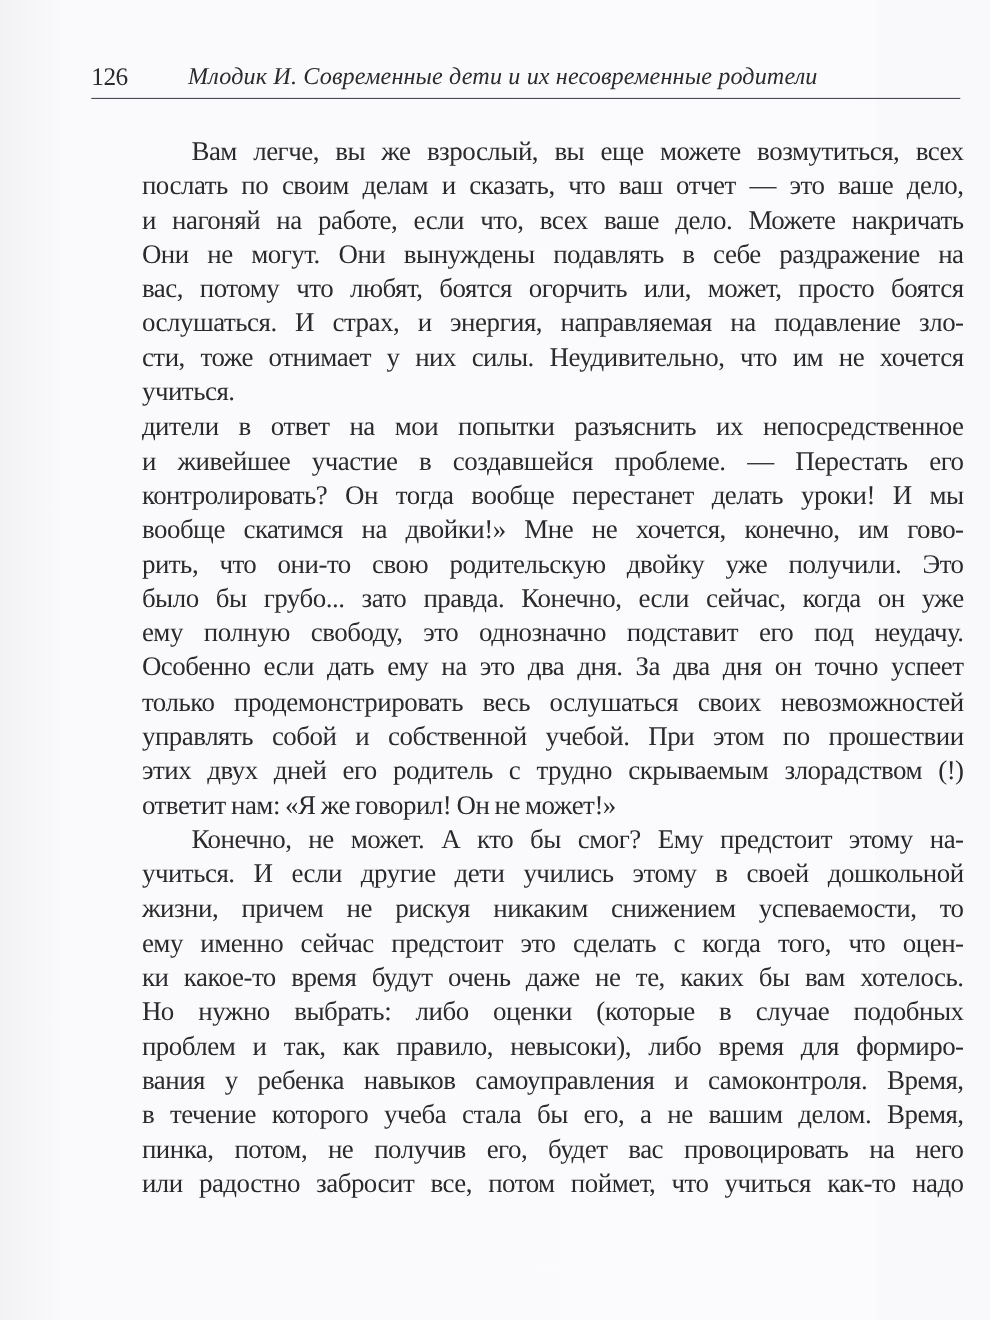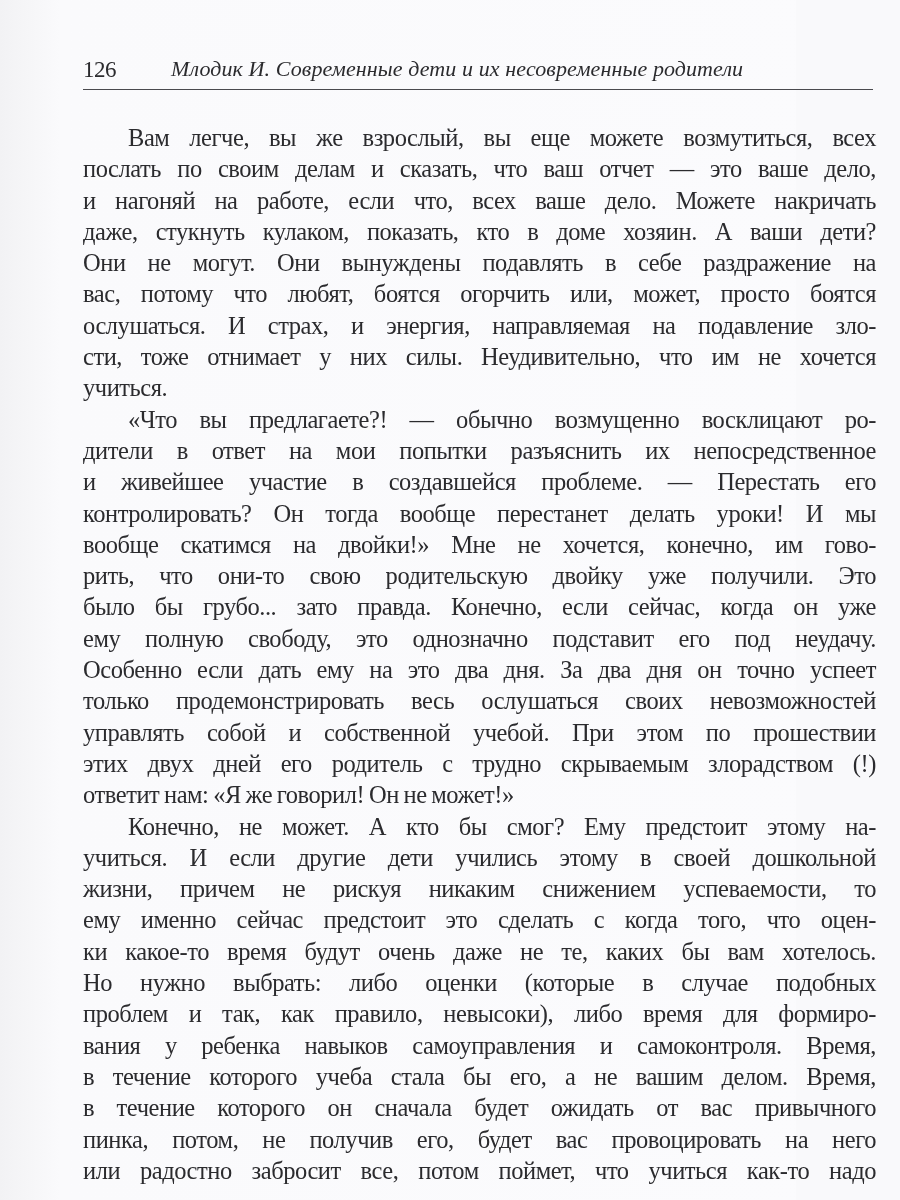--- a/index.html
+++ b/index.html
@@ -51,20 +51,21 @@
   .line {
     display: block;
     height: 31.3px;
     line-height: 31.3px;
     font-size: 24.5px;
     white-space: nowrap;
     text-align: justify;
     text-align-last: justify;
     letter-spacing: -0.45px;
     word-spacing: -1px;
+    margin-left: 46px;
   }
   .line.indent {
     padding-left: 45px;
   }
   .line.last {
     text-align-last: left;
   }
 </style>
 </head>
 <body>
@@ -74,28 +75,26 @@
   <div class="running-head">
     <span class="page-number">126</span>
     <span class="book-title">Млодик И. Современные дети и их несовременные родители</span>
   </div>
 
   <div class="body-text">
 
     <span class="line indent">Вам легче, вы же взрослый, вы еще можете возмутиться, всех</span>
     <span class="line">послать по своим делам и сказать, что ваш отчет — это ваше дело,</span>
     <span class="line">и нагоняй на работе, если что, всех ваше дело. Можете накричать</span>
-    <span class="line">даже, стукнуть кулаком, показать, кто в доме хозяин. А ваши дети?</span>
     <span class="line">Они не могут. Они вынуждены подавлять в себе раздражение на</span>
     <span class="line">вас, потому что любят, боятся огорчить или, может, просто боятся</span>
     <span class="line">ослушаться. И страх, и энергия, направляемая на подавление зло-</span>
     <span class="line">сти, тоже отнимает у них силы. Неудивительно, что им не хочется</span>
     <span class="line last">учиться.</span>
 
-    <span class="line indent">«Что вы предлагаете?! — обычно возмущенно восклицают ро-</span>
     <span class="line">дители в ответ на мои попытки разъяснить их непосредственное</span>
     <span class="line">и живейшее участие в создавшейся проблеме. — Перестать его</span>
     <span class="line">контролировать? Он тогда вообще перестанет делать уроки! И мы</span>
     <span class="line">вообще скатимся на двойки!» Мне не хочется, конечно, им гово-</span>
     <span class="line">рить, что они-то свою родительскую двойку уже получили. Это</span>
     <span class="line">было бы грубо... зато правда. Конечно, если сейчас, когда он уже</span>
     <span class="line">ему полную свободу, это однозначно подставит его под неудачу.</span>
     <span class="line">Особенно если дать ему на это два дня. За два дня он точно успеет</span>
     <span class="line">только продемонстрировать весь ослушаться своих невозможностей</span>
     <span class="line">управлять собой и собственной учебой. При этом по прошествии</span>
@@ -104,18 +103,17 @@
 
     <span class="line indent">Конечно, не может. А кто бы смог? Ему предстоит этому на-</span>
     <span class="line">учиться. И если другие дети учились этому в своей дошкольной</span>
     <span class="line">жизни, причем не рискуя никаким снижением успеваемости, то</span>
     <span class="line">ему именно сейчас предстоит это сделать с когда того, что оцен-</span>
     <span class="line">ки какое-то время будут очень даже не те, каких бы вам хотелось.</span>
     <span class="line">Но нужно выбрать: либо оценки (которые в случае подобных</span>
     <span class="line">проблем и так, как правило, невысоки), либо время для формиро-</span>
     <span class="line">вания у ребенка навыков самоуправления и самоконтроля. Время,</span>
     <span class="line">в течение которого учеба стала бы его, а не вашим делом. Время,</span>
-    <span class="line">в течение которого он сначала будет ожидать от вас привычного</span>
     <span class="line">пинка, потом, не получив его, будет вас провоцировать на него</span>
     <span class="line">или радостно забросит все, потом поймет, что учиться как-то надо</span>
 
   </div>
 </div>
 
 </body></html>

